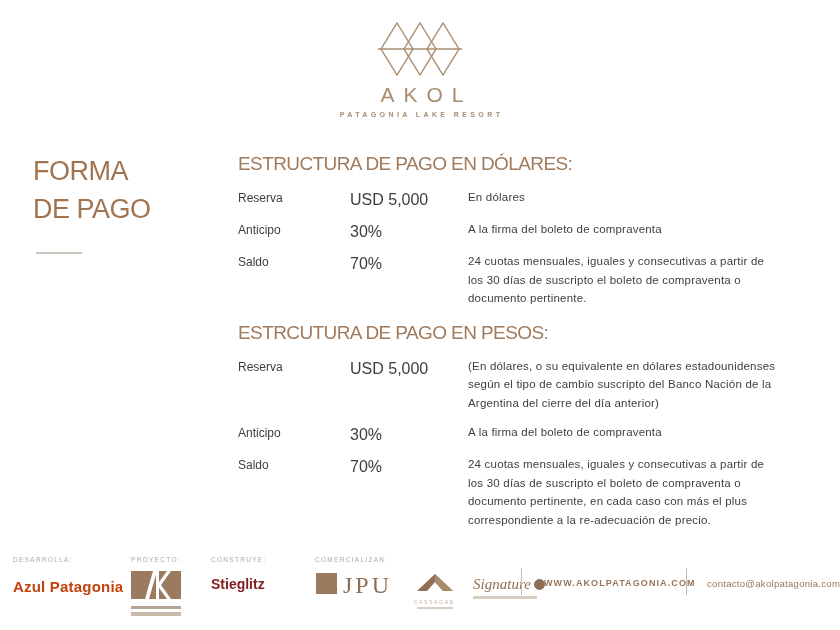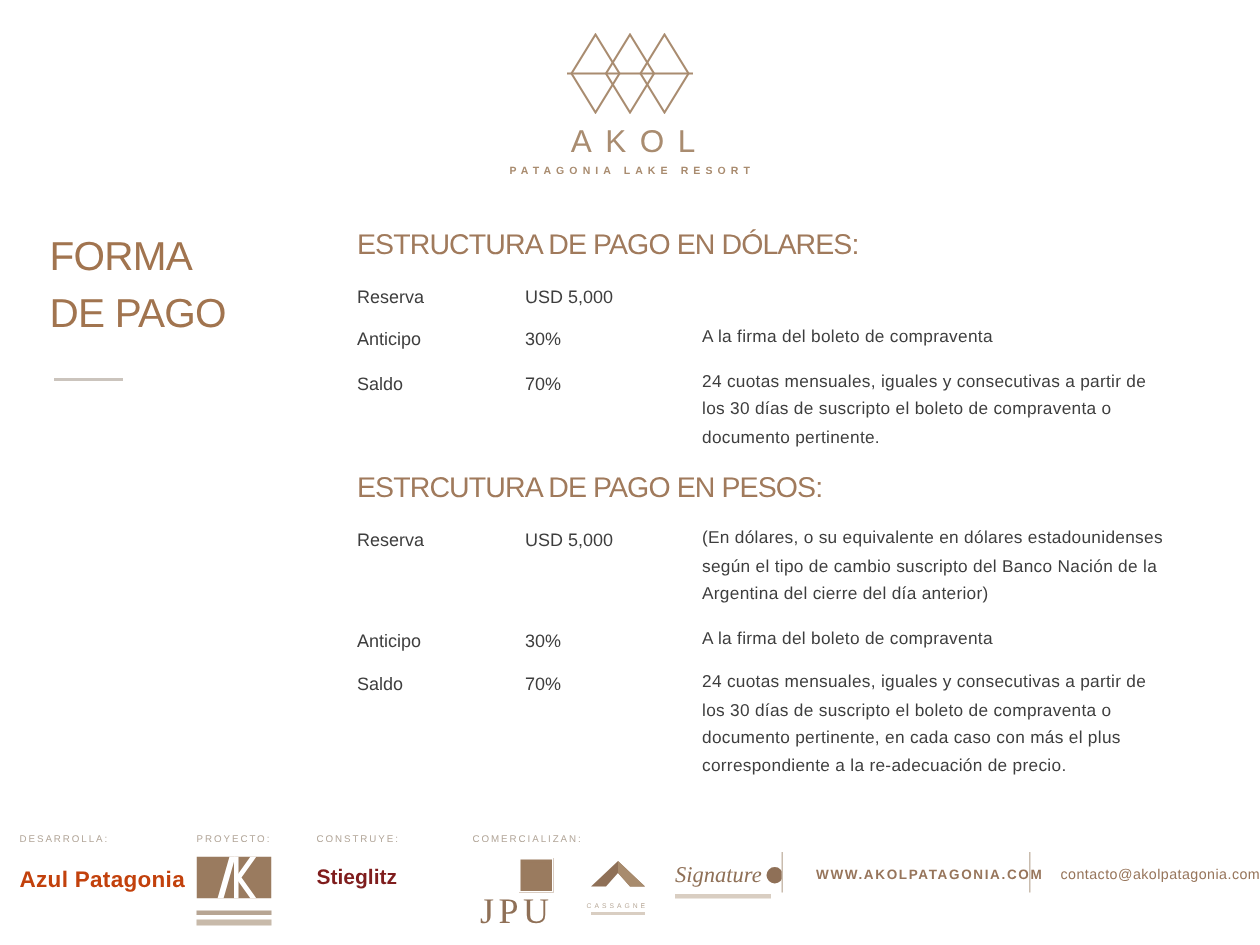--- a/index.html
+++ b/index.html
@@ -16,36 +16,36 @@
   .page-title{position:absolute;left:33px;top:152px;color:#A1744F;}
   .page-title .t-line{font-size:27px;line-height:38px;letter-spacing:-0.5px;font-weight:400;}
   .title-rule{margin-top:24px;margin-left:3px;width:46px;height:2px;background:#CBC4BD;}
 
   
   .content{position:absolute;left:238px;top:153px;width:560px;}
   .section-title{font-size:19px;color:#A07A5C;letter-spacing:-0.6px;font-weight:400;margin:0 0 16px 0;}
   .section--pesos{margin-top:1px;}
   .pay-row{display:flex;align-items:flex-start;margin-bottom:14px;color:#3E3E3E;}
   .pay-row .c-label{width:112px;font-size:12px;flex:none;}
-  .pay-row .c-value{width:118px;font-size:12px;flex:none;}
+  .pay-row .c-value{width:118px;font-size:16px;flex:none;}
   .pay-row .c-desc{width:320px;font-size:11.5px;line-height:18.5px;white-space:pre-line;
                    letter-spacing:0.2px;margin-top:-3px;}
 
   
   .footer{position:absolute;left:0;top:548px;width:840px;height:70px;}
   .f-label{font-size:6.5px;letter-spacing:1.3px;color:#B3A79A;font-weight:400;}
   .f-group{position:absolute;top:8px;}
   .g-dev{left:13px;}   .g-proj{left:131px;}  .g-build{left:211px;} .g-sell{left:315px;}
   .brand-azul{margin-top:15px;font-size:15px;font-weight:700;color:#c2410c;letter-spacing:0.2px;}
   .brand-stieglitz{margin-top:13px;font-size:14px;font-weight:700;color:#7f1d1d;}
   .ak-logo{margin-top:8px;}
   .ak-caption-bar{width:50px;height:3px;background:#B7A593;margin-top:3px;}
   .ak-caption-bar2{width:50px;height:4px;background:#C8BAAA;margin-top:3px;}
   .sell-logos{display:flex;align-items:flex-start;margin-top:9px;}
-  .jpu{display:flex;align-items:flex-end;flex-direction:column;}
+  .jpu{display:flex;align-items:flex-start;}
   .jpu-square{width:23px;height:23px;background:#9A7B5F;box-shadow:inset 0 0 0 1px #fff,inset 0 0 0 3px #9A7B5F;}
   .jpu-text{font-family:"Liberation Serif", serif;font-size:24px;color:#8F7057;letter-spacing:3px;margin-left:5px;}
   .cassagne{margin-left:22px;text-align:center;}
   .cassagne-caption{font-size:4.5px;letter-spacing:2px;color:#BCAE9F;margin-top:4px;}
   .cassagne-bar{width:36px;height:2px;background:#D9CEC2;margin:2px auto 0;}
   .signature{margin-left:18px;text-align:left;margin-top:3px;}
   .signature-text{font-family:"Liberation Serif", serif;font-style:italic;font-size:15px;color:#8F7057;}
   .globe{display:inline-block;width:9px;height:9px;border:1px solid #8F7057;border-radius:50%;
          vertical-align:middle;margin-left:3px;position:relative;background:#8F7057;}
   .signature-bar{width:64px;height:3px;background:#D9CEC2;margin-top:3px;}
@@ -77,20 +77,21 @@
   </div>
 
   <div class="content">
 
     <div class="section">
       <h2 class="section-title">ESTRUCTURA DE PAGO EN DÓLARES:</h2>
 
       <div class="pay-row">
         <div class="c-label">Reserva</div>
         <div class="c-value">USD 5,000</div>
+        <div class="c-desc">En dólares</div>
       </div>
       <div class="pay-row">
         <div class="c-label">Anticipo</div>
         <div class="c-value">30%</div>
         <div class="c-desc">A la firma del boleto de compraventa</div>
       </div>
       <div class="pay-row">
         <div class="c-label">Saldo</div>
         <div class="c-value">70%</div>
         <div class="c-desc">24 cuotas mensuales, iguales y consecutivas a partir de

